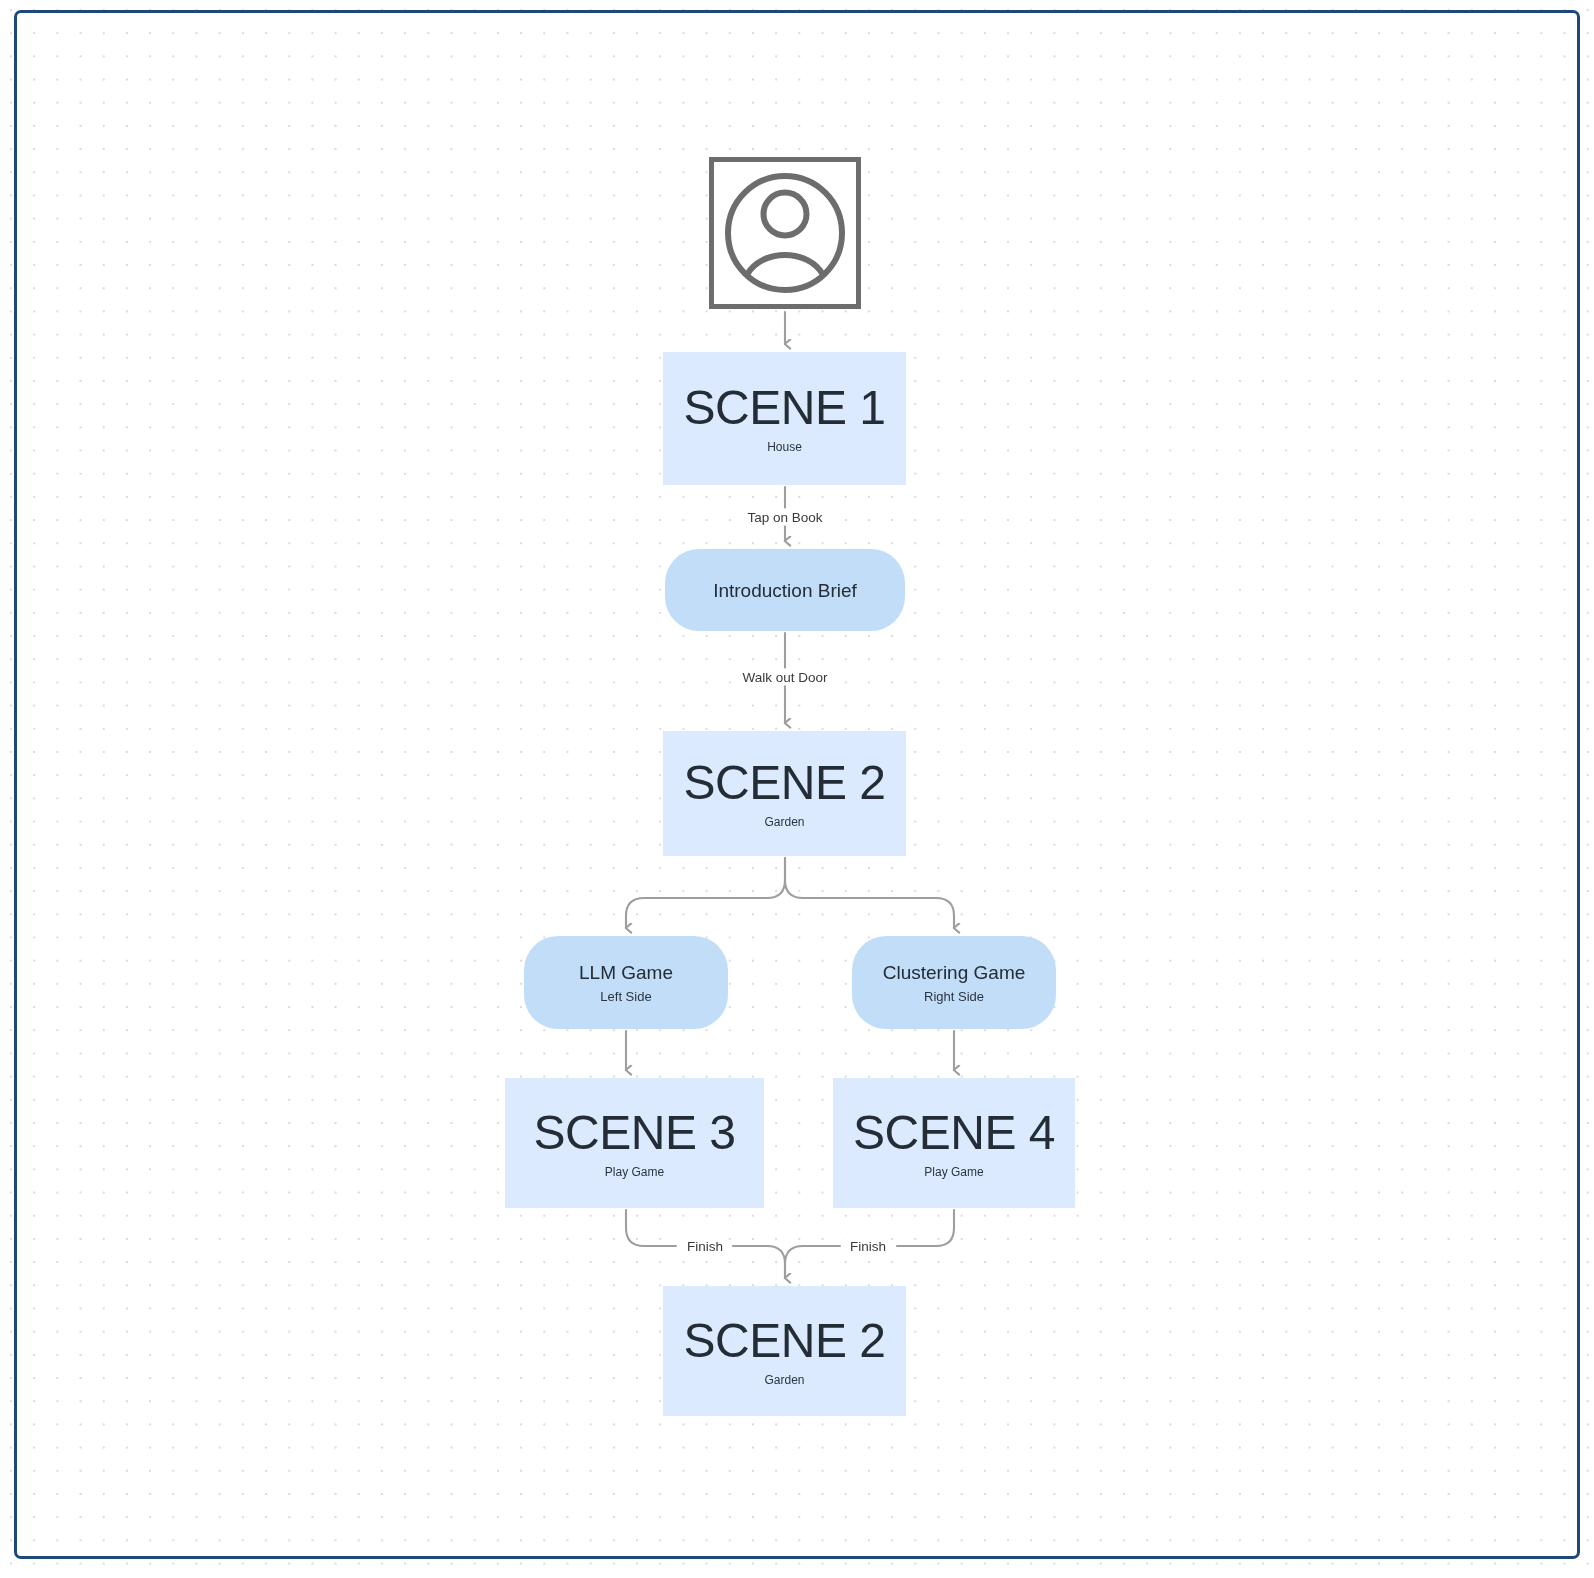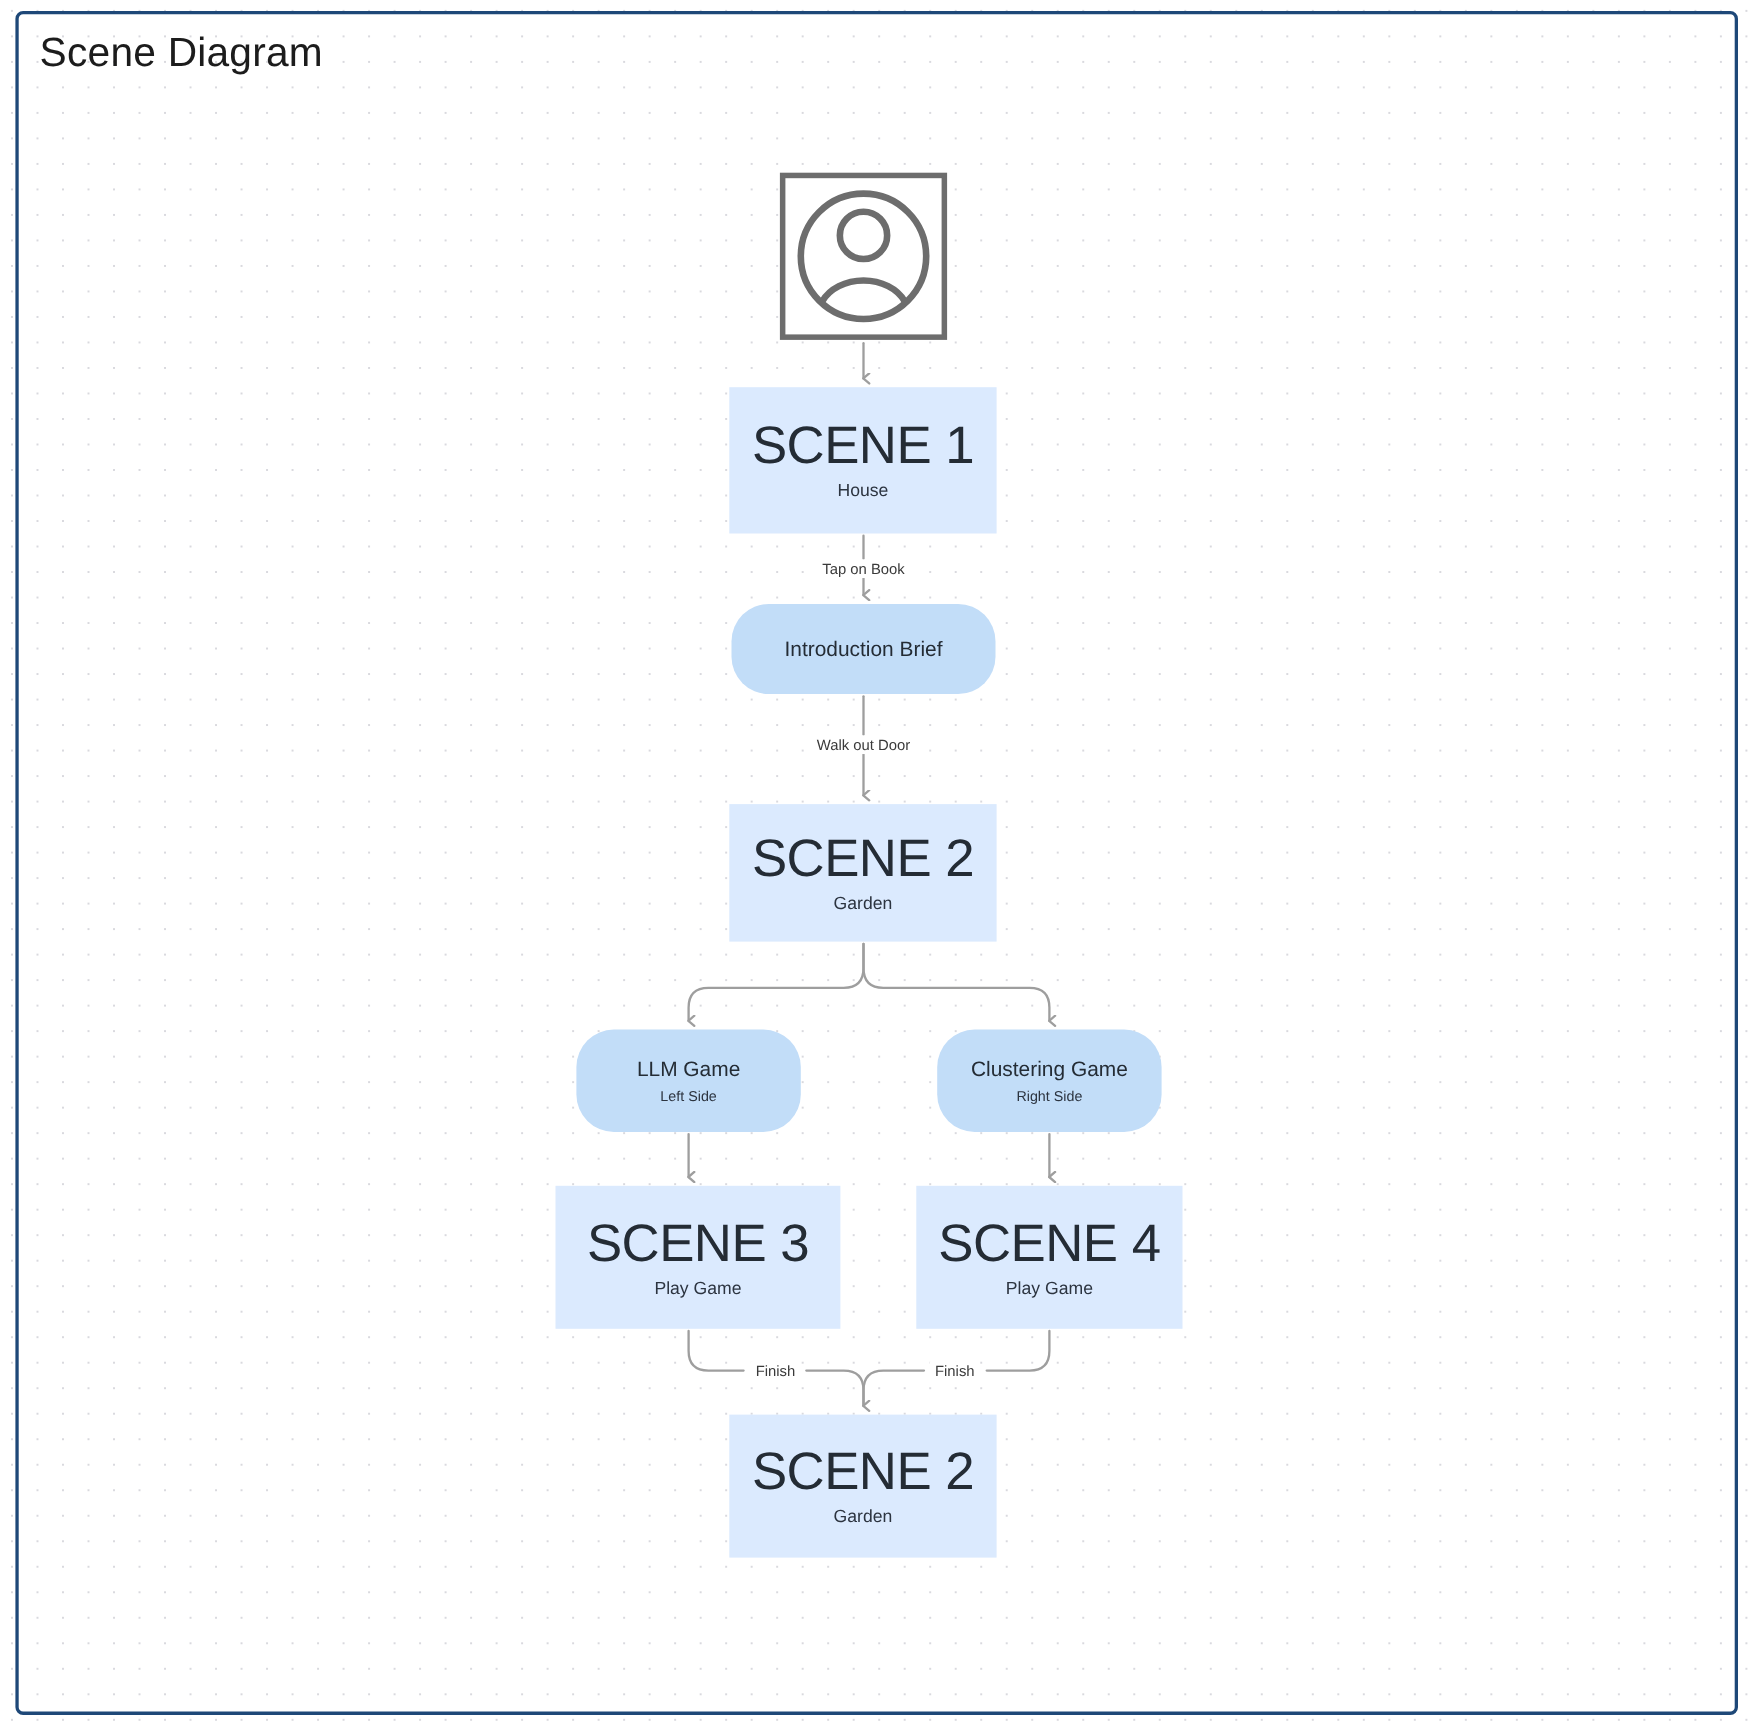--- a/index.html
+++ b/index.html
@@ -71,21 +71,21 @@
     line-height: 1;
   }
   .scene .s-title {
     font-size: 48px;
     font-weight: 400;
     color: #242c35;
     letter-spacing: -0.5px;
     white-space: nowrap;
   }
   .scene .s-sub {
-    font-size: 16px;
+    font-size: 12px;
     font-weight: 400;
     color: #2c3440;
     margin-top: 9px;
     white-space: nowrap;
   }
 
   
   .pill {
     background: #c2ddf8;
     border-radius: 34px;
@@ -131,21 +131,20 @@
   #scene2b { left: 663px; top: 1286px; width: 243px; height: 130px; }
 </style>
 </head>
 <body>
 
 <div id="canvas">
 
   <div id="grid"></div>
   <div id="frame"></div>
 
-  <div id="title">Scene Diagram</div>
 
   <svg id="edges" viewBox="0 0 1594 1578" xmlns="http://www.w3.org/2000/svg">
     <defs>
       <marker id="arrow" markerWidth="11" markerHeight="11" refX="5.2" refY="8.4" orient="auto" markerUnits="userSpaceOnUse">
         <path d="M0.6,3.2 L5.2,8.6 L9.8,3.2" fill="none" stroke="#9e9e9e" stroke-width="2.1" stroke-linecap="round" stroke-linejoin="round"></path>
       </marker>
     </defs>
     <g fill="none" stroke="#9e9e9e" stroke-width="2.1" stroke-linecap="round">
 
       <path d="M785,312 L785,344" marker-end="url(#arrow)"></path>

